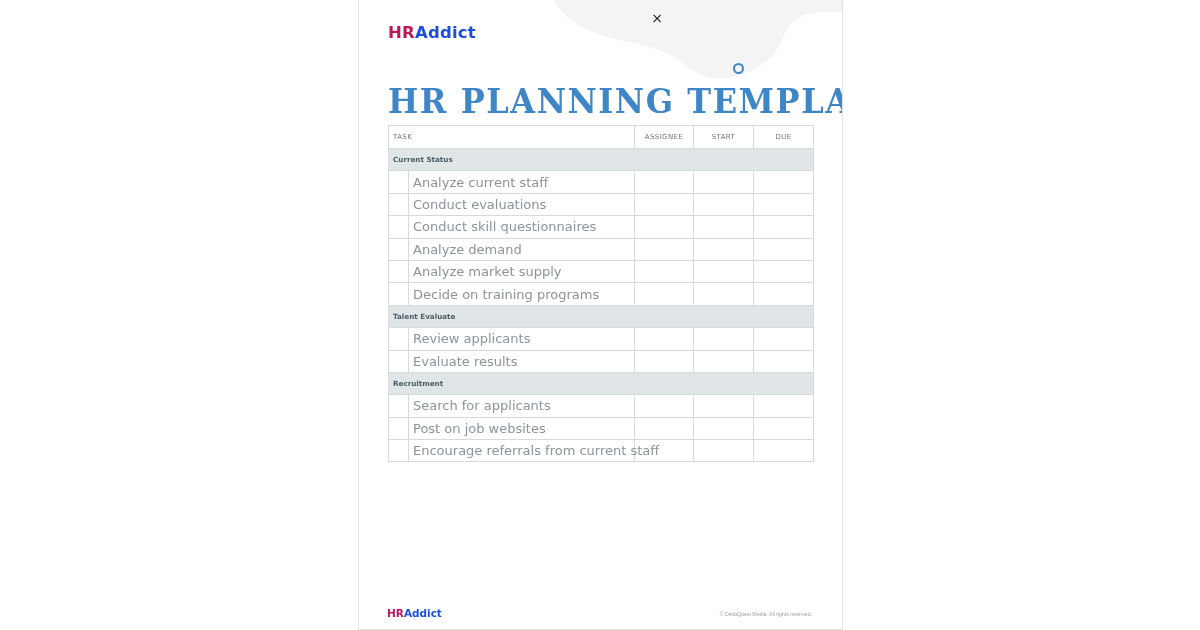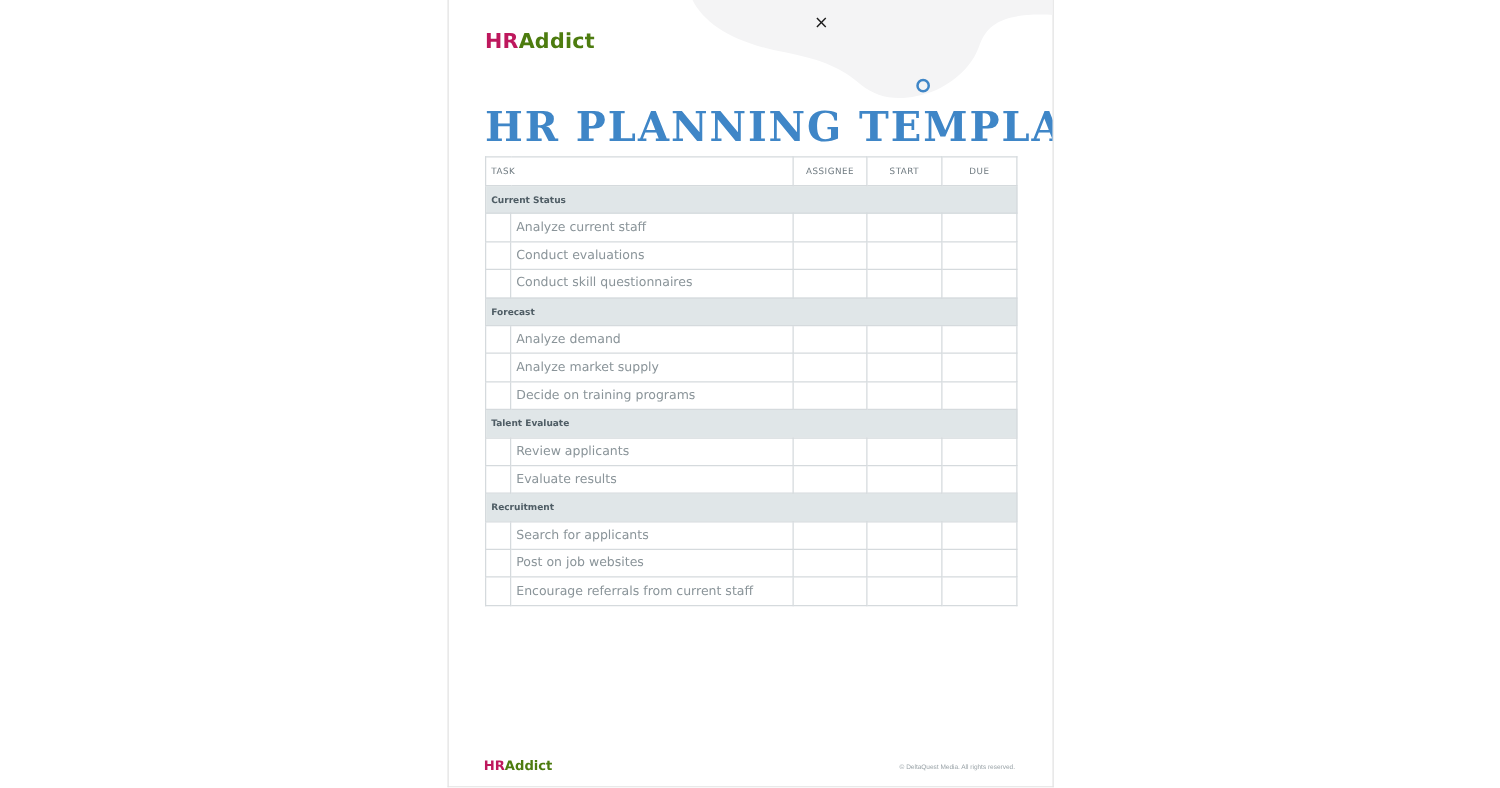--- a/index.html
+++ b/index.html
@@ -26,21 +26,21 @@
   .ring {
     position: absolute; left: 374px; top: 63px; width: 11px; height: 11px;
     border: 2px solid #3f86c7; border-radius: 50%;
   }
   .logo-top {
     position: absolute; left: 29px; top: 23px;
     font-family: "DejaVu Sans", sans-serif; font-weight: bold; font-size: 16.5px;
     letter-spacing: 0.2px;
   }
   .logo-hr { color: #be185d; }
-  .logo-addict { color: #4d7c0f; }
+  .logo-addict { color: #1d4ed8; }
   .title {
     position: absolute; left: 29px; top: 82px; width: 430px;
     font-family: "DejaVu Serif", serif; font-weight: bold;
     font-size: 33px; color: #3f86c7; letter-spacing: 1.6px; white-space: nowrap;
     transform: scaleX(0.97); transform-origin: left;
   }
 
   .tbl {
     position: absolute; left: 30px; top: 125px; width: 425px;
     border-collapse: collapse; table-layout: fixed;
@@ -51,21 +51,21 @@
     font-weight: normal; vertical-align: middle;
   }
   .tbl th { height: 23px; font-size: 7px; color: #6f7a80; letter-spacing: 0.4px; }
   .tbl th.task-h { text-align: left; padding-left: 4px; }
   .tbl th.c { text-align: center; }
   .tbl tr.sect td {
     background: #e0e6e8; font-size: 7.2px; color: #4f5d65;
     padding-left: 4px; font-weight: bold; margin-left: 12px;
   }
   .tbl td.task {
-    font-size: 10px; color: #8a9499; padding-left: 4px; white-space: nowrap;
+    font-size: 13px; color: #8a9499; padding-left: 4px; white-space: nowrap;
   }
   .footer-logo {
     position: absolute; left: 29px; top: 607px;
     font-family: "DejaVu Sans", sans-serif; font-weight: bold; font-size: 10.5px;
   }
   .copyright {
     position: absolute; right: 30px; top: 611px;
     font-size: 5.2px; color: #9aa3a8; white-space: nowrap;
   }
 </style>
@@ -121,23 +121,20 @@
         <td></td>
         <td></td>
       </tr>
       <tr>
         <td></td>
         <td class="task">Conduct skill questionnaires</td>
         <td></td>
         <td></td>
         <td></td>
       </tr>
-      <tr class="sect">
-        <td colspan="5">Forecast</td>
-      </tr>
       <tr>
         <td></td>
         <td class="task">Analyze demand</td>
         <td></td>
         <td></td>
         <td></td>
       </tr>
       <tr>
         <td></td>
         <td class="task">Analyze market supply</td>

